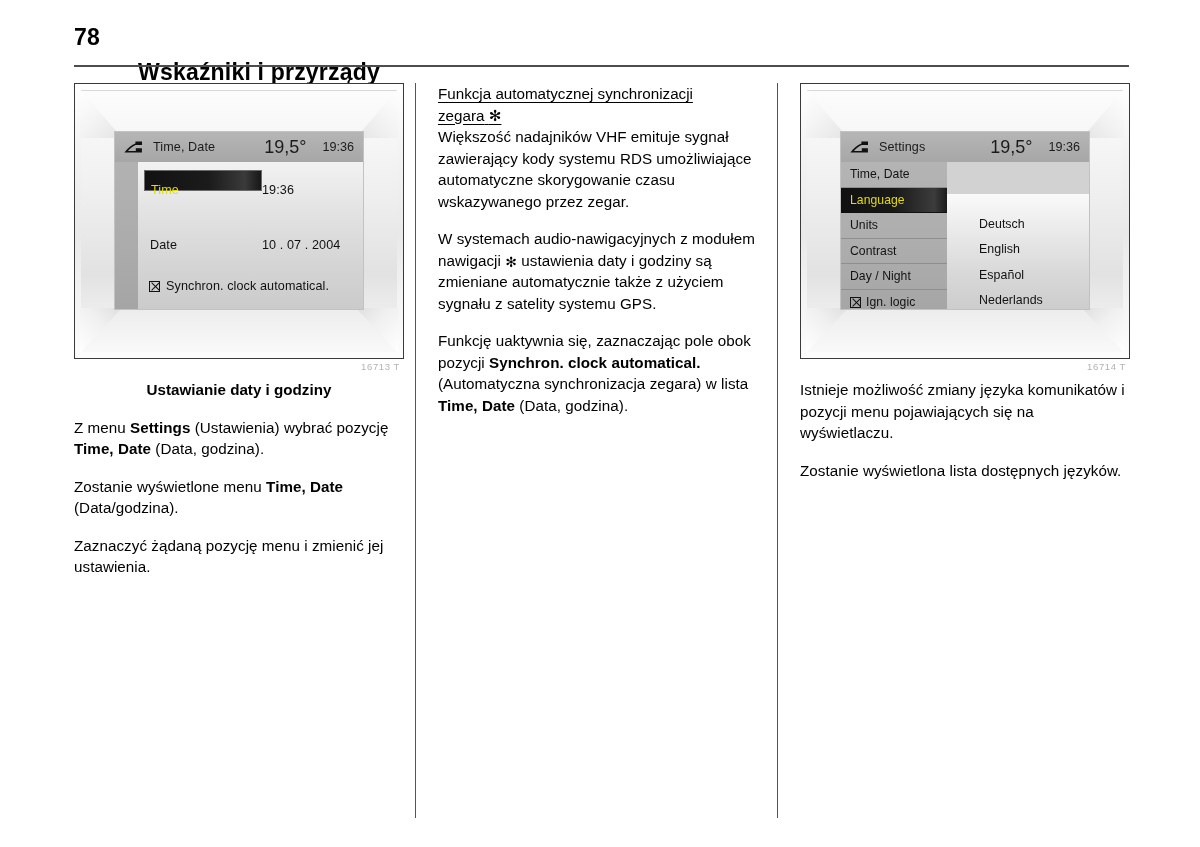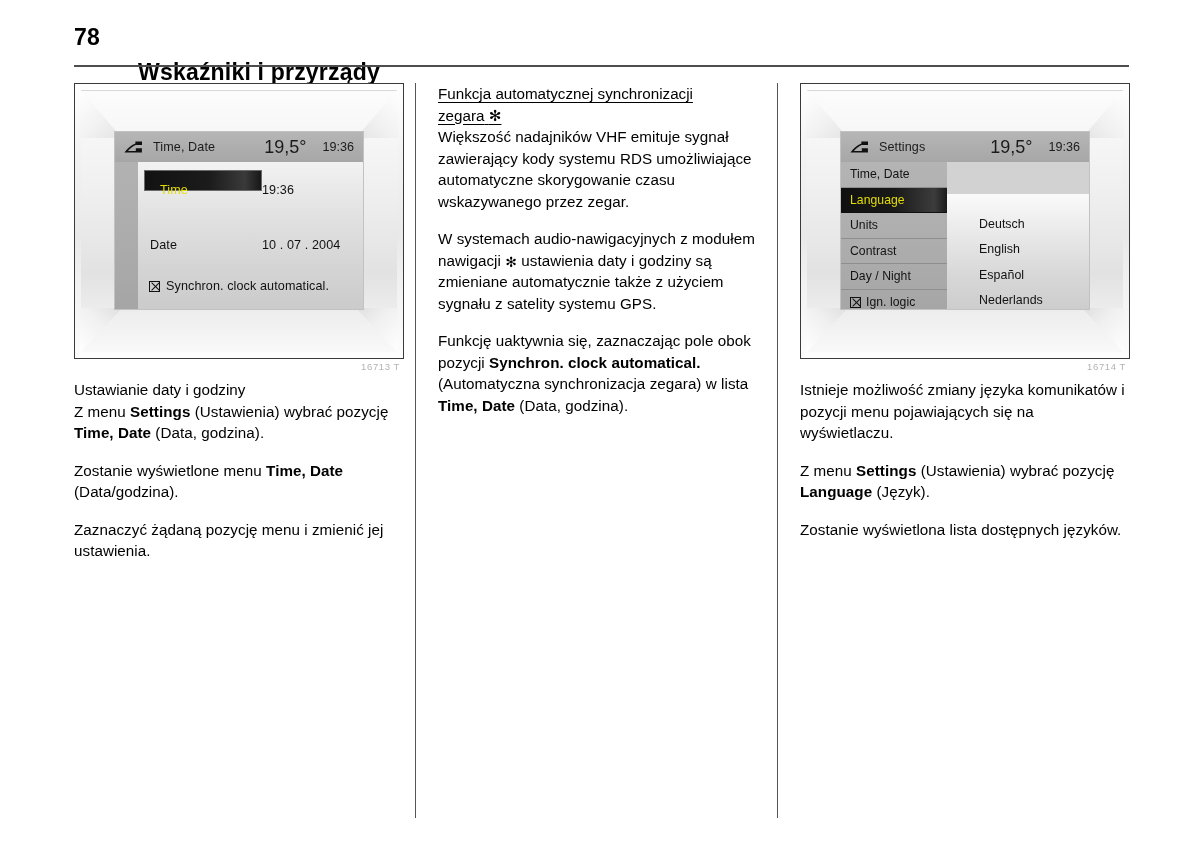--- a/index.html
+++ b/index.html
@@ -74,22 +74,23 @@
     font-size: 15.2px;
     line-height: 21.5px;
     margin: 0 0 16px 0;
     letter-spacing: 0.05px;
   }
   .para:last-child { margin-bottom: 0; }
   .para b { font-weight: bold; }
   .subhead {
     font-size: 15.2px;
     line-height: 21.5px;
-    font-weight: normal;
-    margin: 0;
+    font-weight: bold;
+    margin: 16px;
+    text-align: center;
   }
   .underline-head {
     font-size: 15.2px;
     line-height: 21.5px;
     margin: 0;
     text-decoration: underline;
     text-underline-offset: 2.5px;
   }
   .snow { font-size: 14px; line-height: 0; vertical-align: -1px; }
 
@@ -246,21 +247,21 @@
     top: 8px;
     width: 118px;
     height: 21px;
     background: linear-gradient(90deg, #121212 0%, #1b1b1b 55%, #3a3a3a 86%, #171717 100%);
     border: 1px solid #6a6a6a;
     box-sizing: border-box;
   }
   .row.selected .lbl {
     position: relative;
     color: #e3dc00;
-    padding-left: 22px;
+    padding-left: 13px;
     z-index: 2;
   }
   .checkrow {
     position: absolute;
     left: 0;
     bottom: 16px;
     display: flex;
     align-items: center;
     padding-left: 11px;
   }
@@ -488,15 +489,14 @@
             <span>Français</span>
           </div>
         </div>
       </div>
     </div>
 
     <div class="fig-code">16714 T</div>
   </div>
 
   <p class="para"><span>Istnieje możliwość zmiany języka komunikatów i pozycji menu pojawiających się na wyświetlaczu.</span></p>
-  <p class="para"><span>Z menu </span><b>Settings</b><span> (Ustawienia) wybrać pozycję </span><b>Language</b><span> (Język).</span></p>
   <p class="para"><span>Zostanie wyświetlona lista dostępnych języków.</span></p>
 </div>
 
 </body></html>

